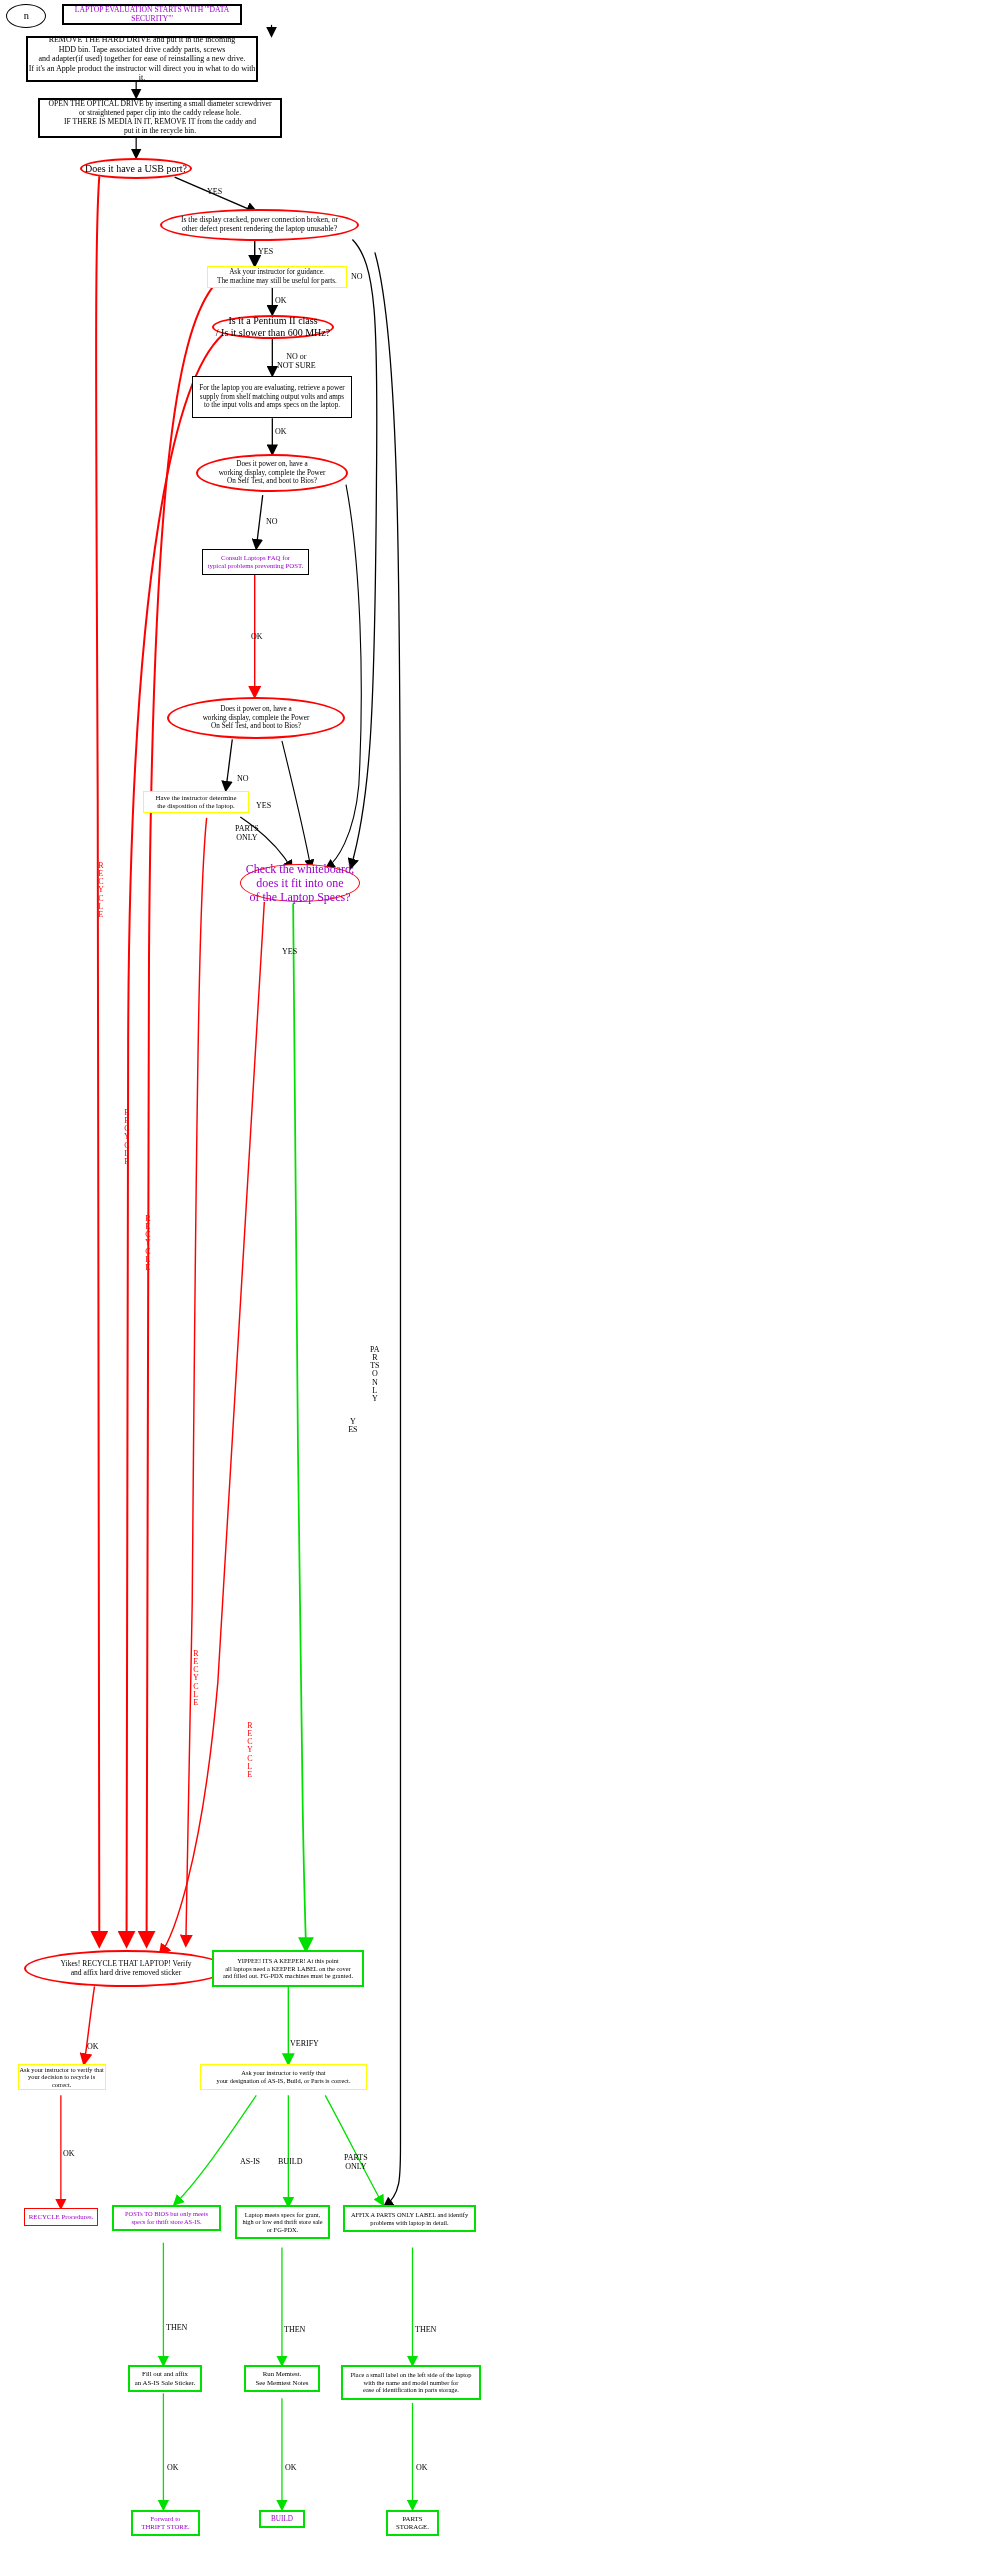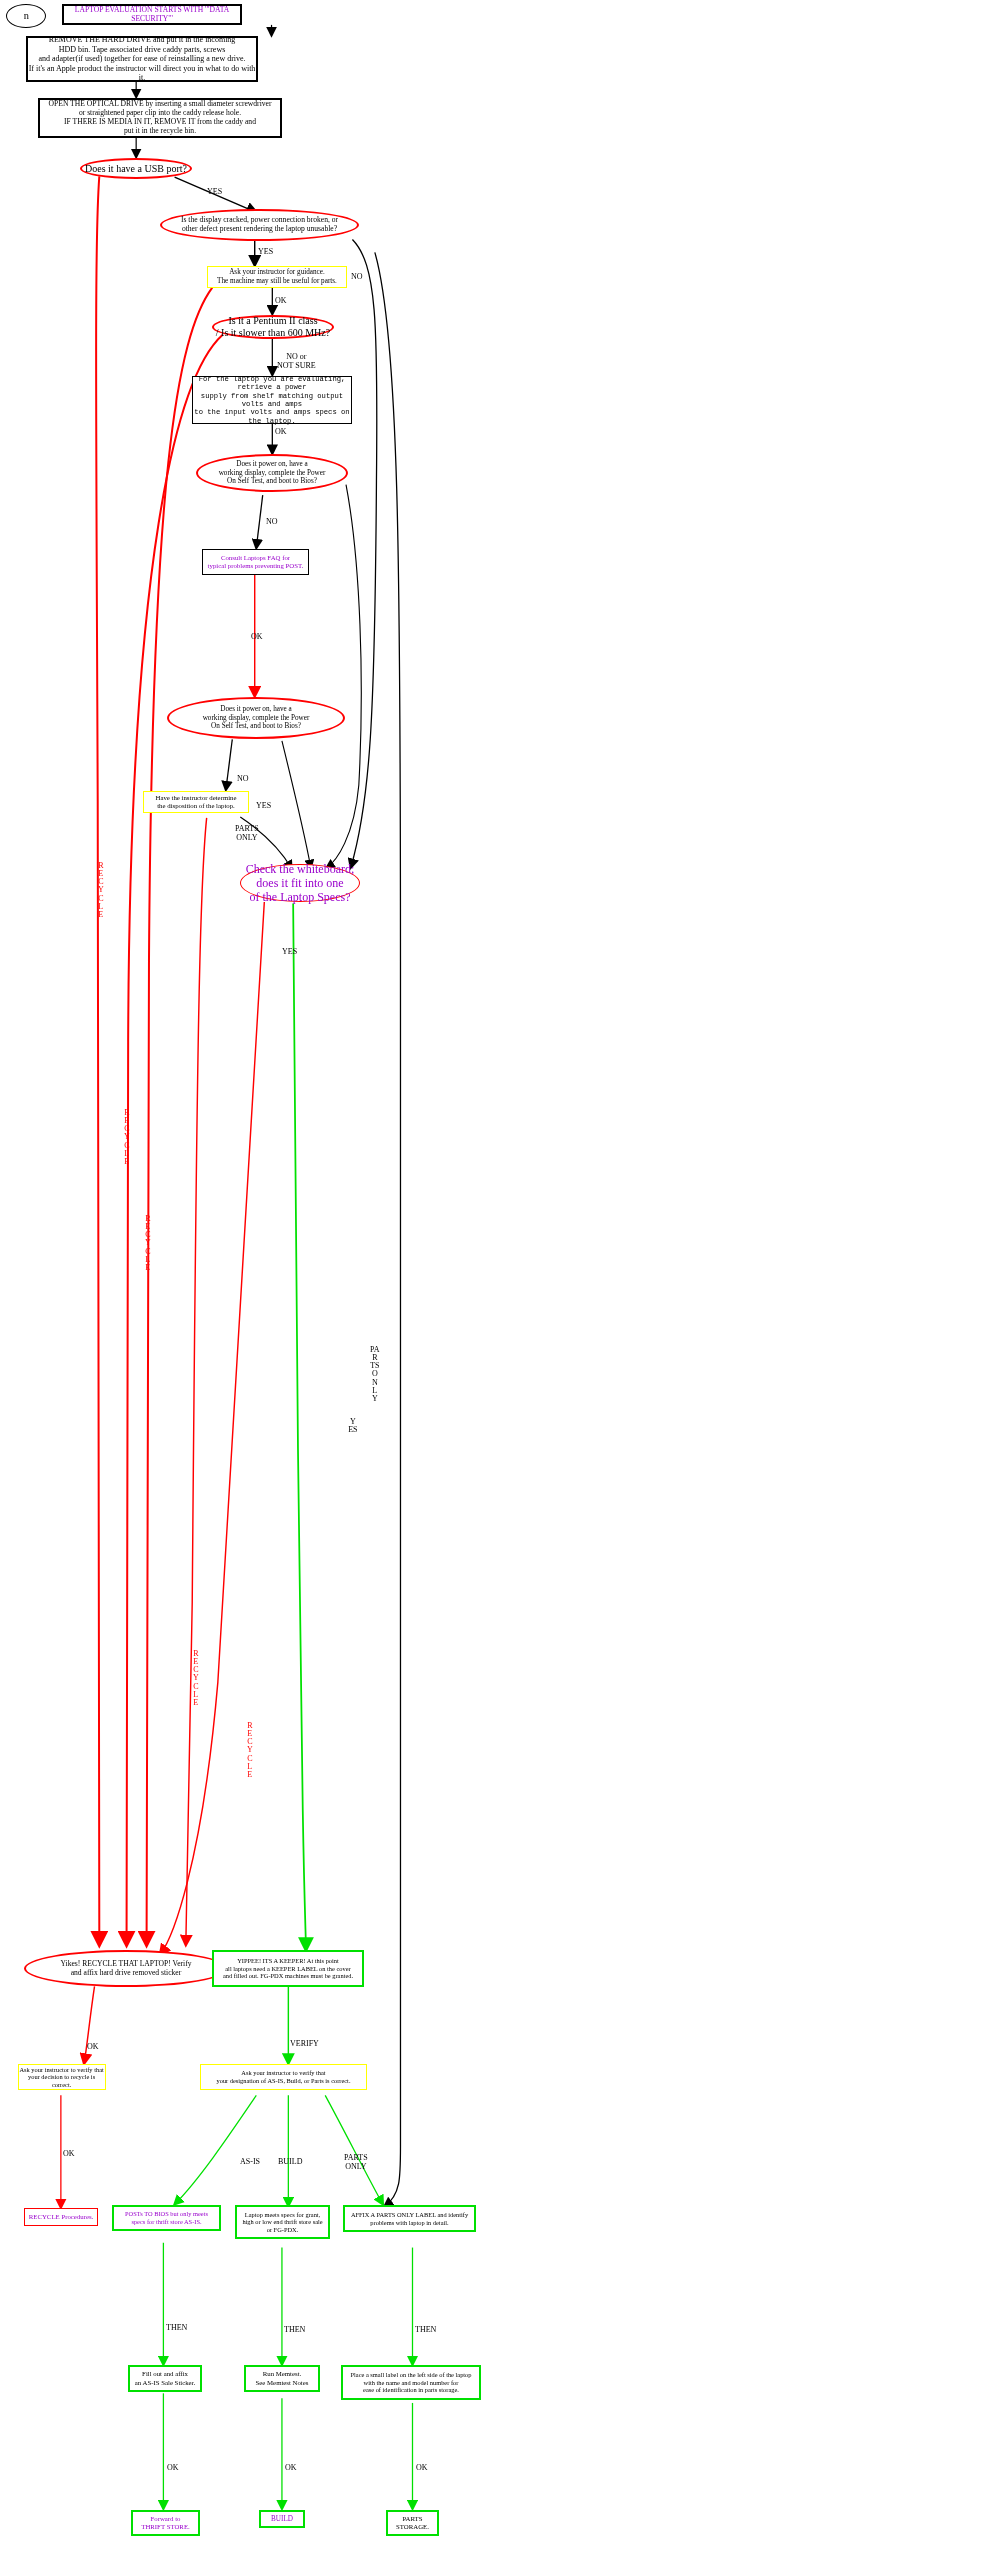--- a/index.html
+++ b/index.html
@@ -135,21 +135,21 @@
   <div class="node box yellow" style="left:207px;top:266px;width:140px;height:21.6px;font-size:7.2px;white-space:pre-line;">
     <span>Ask your instructor for guidance.
 The machine may still be useful for parts.</span>
   </div>
 
   <div class="node ell" style="left:212px;top:315px;width:122px;height:24px;font-size:10px;white-space:pre-line;">
     <span>Is it a Pentium II class
 / Is it slower than 600 MHz?</span>
   </div>
 
-  <div class="node box" style="left:192px;top:376px;width:160px;height:48px;font-size:7.2px;white-space:pre-line;font-family:Liberation Mono, monospace;">
+  <div class="node box" style="left:192px;top:376px;width:160px;height:42px;font-size:7.2px;white-space:pre-line;">
     <span>For the laptop you are evaluating, retrieve a power
 supply from shelf matching output volts and amps
 to the input volts and amps specs on the laptop.</span>
   </div>
 
   <div class="node ell" style="left:196px;top:454px;width:152px;height:38px;font-size:7.2px;white-space:pre-line;">
     <span>Does it power on, have a
 working display, complete the Power
 On Self Test, and boot to Bios?</span>
   </div>

